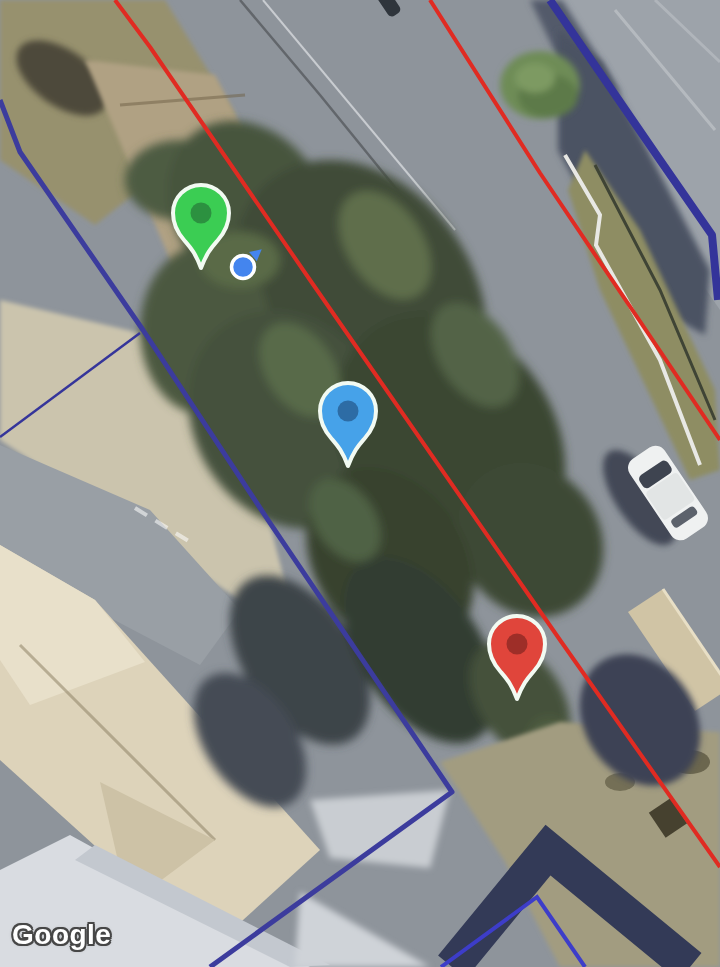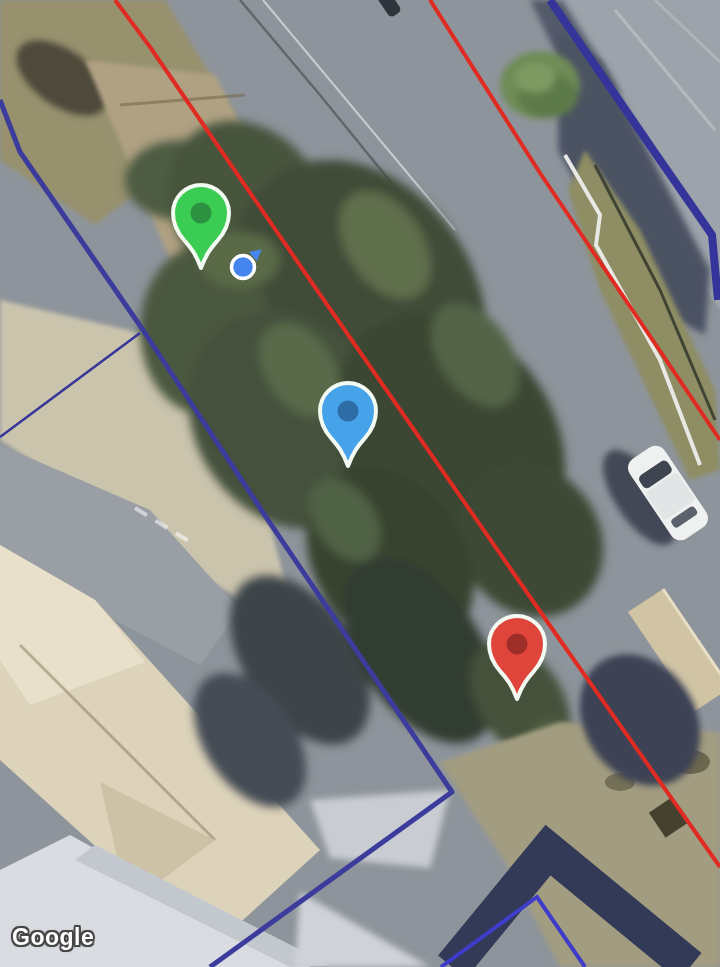--- a/index.html
+++ b/index.html
@@ -6,21 +6,21 @@
   html,body{margin:0;padding:0;background:#222;}
   .stage{
     position:relative;width:720px;height:967px;overflow:hidden;
     background:#8e949b;font-family:"Liberation Sans",sans-serif;
   }
   .stage svg{position:absolute;left:0;top:0;display:block;}
   .pin-body{stroke:#f2faf2;stroke-width:4;stroke-linejoin:round;}
   .loc-dot{stroke:#ffffff;stroke-width:3.5;}
   .google-logo{
     position:absolute;left:12px;bottom:16px;
-    font-size:23px;font-weight:bold;letter-spacing:0.5px;color:#ffffff;
+    font-size:28px;font-weight:bold;letter-spacing:0.5px;color:#ffffff;
     text-shadow:
       -1.6px -1.6px 0 #474747, 1.6px -1.6px 0 #474747,
       -1.6px 1.6px 0 #474747, 1.6px 1.6px 0 #474747,
       0 -2px 0 #474747, 0 2px 0 #474747, -2px 0 0 #474747, 2px 0 0 #474747,
       0 0 4px rgba(0,0,0,.35);
     user-select:none;
   }
 </style>
 </head>
 <body>

